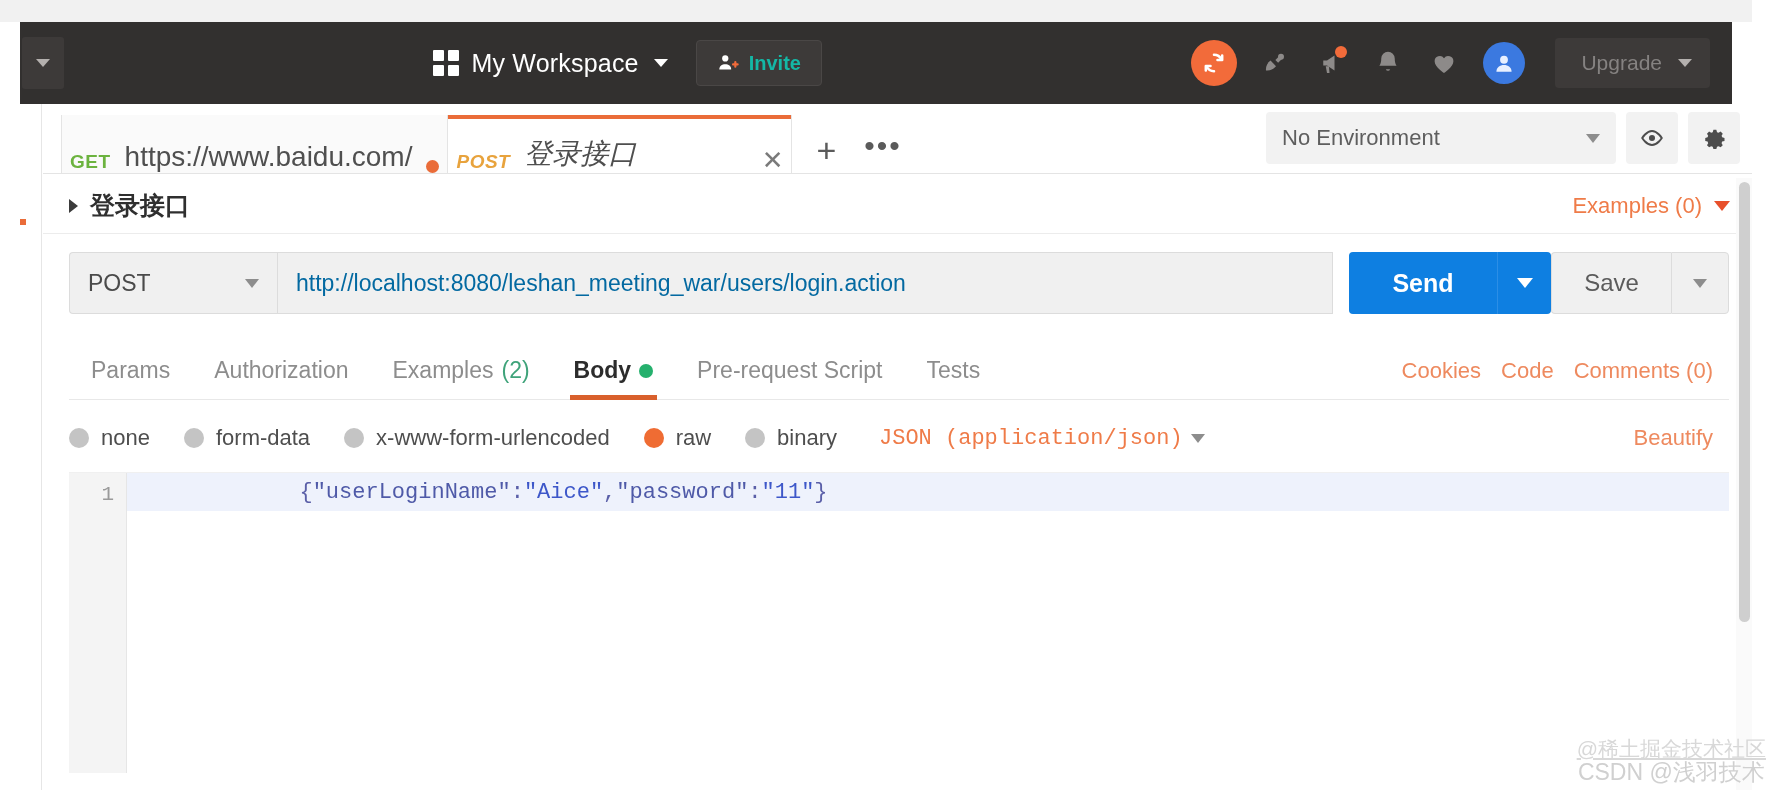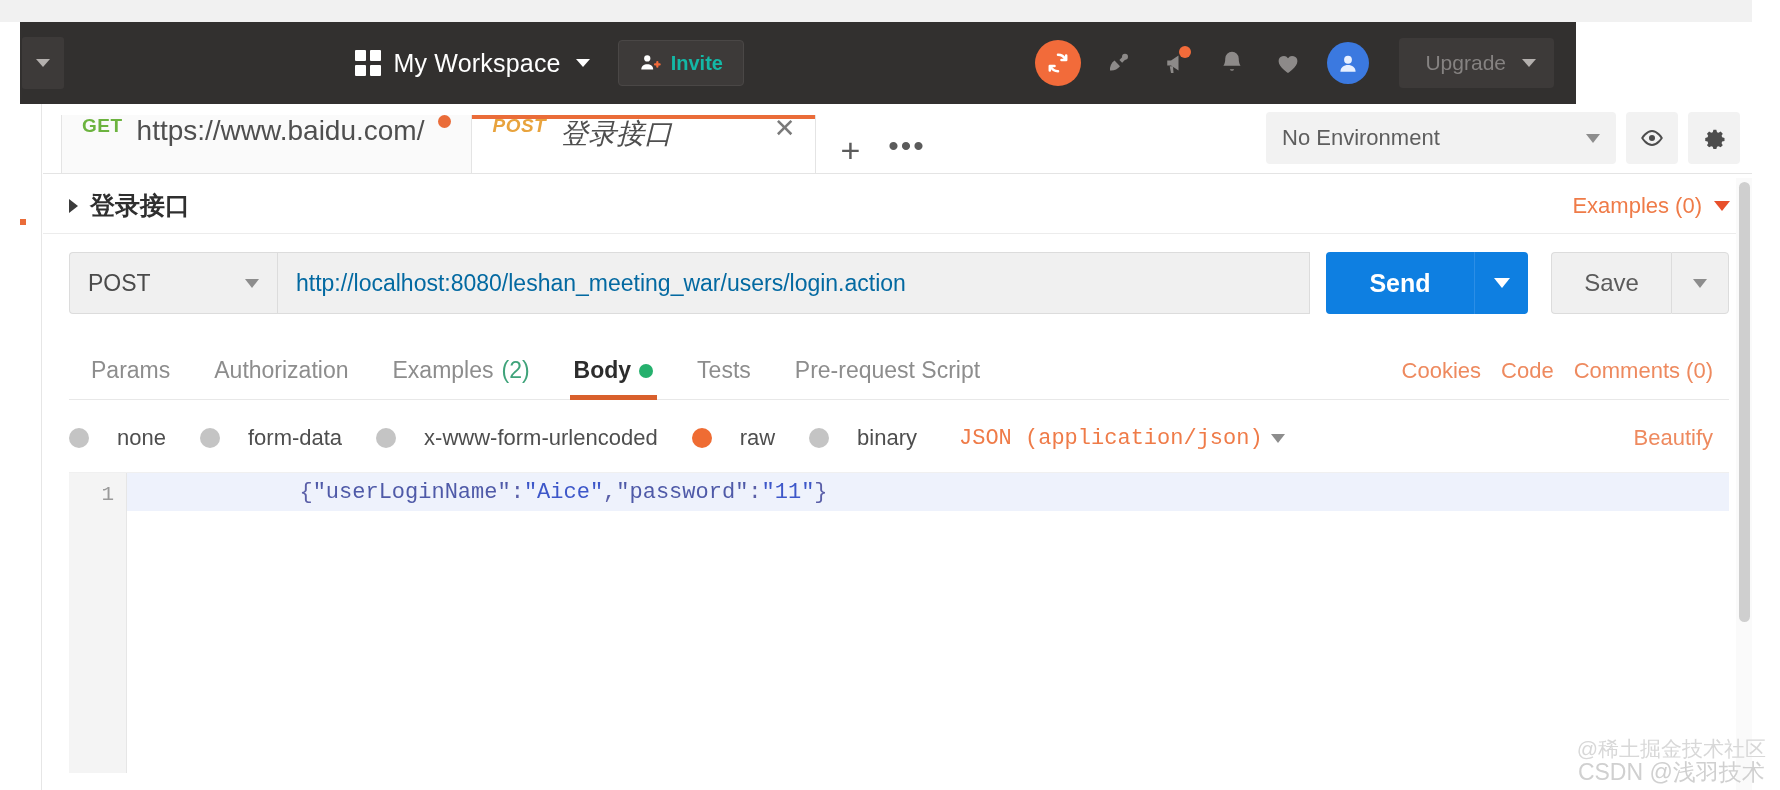--- a/index.html
+++ b/index.html
@@ -12,21 +12,21 @@
   .screen { position: relative; width: 1780px; height: 790px; background: #ffffff; }
 
   
   .outer-top { position: absolute; left: 0; top: 0; width: 1780px; height: 22px; background: #f1f1f1; }
   .outer-top-right { position: absolute; right: 0; top: 0; width: 28px; height: 22px; background: #ffffff; }
   .outer-left { position: absolute; left: 0; top: 22px; width: 20px; height: 768px; background: #ffffff; }
   .outer-right { position: absolute; right: 0; top: 22px; width: 28px; height: 768px; background: #ffffff; }
 
   
   .header {
-    position: absolute; left: 20px; top: 22px; width: 1556px; height: 82px;
+    position: absolute; left: 20px; top: 22px; width: 1712px; height: 82px;
     background: #32302f;
     display: flex; align-items: center;
   }
   .hdr-left-btn {
     width: 42px; height: 52px; margin-left: 2px;
     background: #3d3a39; border-radius: 3px;
     display: flex; align-items: center; justify-content: center;
   }
   .caret-sm {
     width: 0; height: 0; border-left: 7px solid transparent; border-right: 7px solid transparent;
@@ -69,22 +69,22 @@
 
   
   .rail { position: absolute; left: 0; top: 0; width: 22px; height: 686px; background: #ffffff; border-right: 1px solid #e6e6e6; }
   .rail-mark { position: absolute; left: 0; width: 6px; background: #ea6c39; }
 
   .content { position: absolute; left: 23px; top: 0; width: 1709px; height: 686px; background: #ffffff; }
 
   
   .tabbar { position: absolute; left: 0; top: 6px; width: 1709px; height: 64px; background: #ffffff; border-bottom: 1px solid #e4e4e4; display: flex; align-items: flex-end; }
   .req-tab {
-    position: relative; height: 58px; display: flex; align-items: flex-start; gap: 14px;
-    padding: 0 20px; border-right: 1px solid #e4e4e4; border-left: 1px solid #e4e4e4;
+    position: relative; height: 58px; display: flex; align-items: flex-end; gap: 14px;
+    padding: 0 8px; border-right: 1px solid #e4e4e4; border-left: 1px solid #e4e4e4;
     background: #fafafa; margin-left: -1px;
   }
   .req-tab.first { margin-left: 18px; min-width: 370px; }
   .req-tab.active { background: #ffffff; min-width: 345px; }
   .req-tab.active::before { content: ""; position: absolute; left: 0; right: 0; top: 0; height: 4px; background: #ea6c39; }
   .m-get { color: #6cb33f; font-size: 19px; font-weight: bold; letter-spacing: .5px; }
   .m-post { color: #e8a33d; font-size: 19px; font-weight: bold; font-style: italic; letter-spacing: .5px; }
   .tab-title { color: #4f4f4f; font-size: 28px; }
   .tab-title.cn { font-style: italic; }
   .unsaved-dot { width: 13px; height: 13px; border-radius: 50%; background: #ea6c39; margin-left: auto; }
@@ -121,38 +121,38 @@
     flex: 1; background: #f0f0f0; border: 1px solid #dcdcdc; display: flex; align-items: center; padding: 0 18px;
   }
   .url-input .val { color: #0369a1; font-size: 23px; }
   .send-btn {
     width: 148px; background: #0e7fe1; border-radius: 4px 0 0 4px; margin-left: 16px;
     display: flex; align-items: center; justify-content: center;
   }
   .send-btn .lbl { color: #ffffff; font-size: 25px; font-weight: bold; }
   .send-caret { width: 54px; background: #0e7fe1; border-left: 1px solid #2b8ee6; border-radius: 0 4px 4px 0; display: flex; align-items: center; justify-content: center; }
   .caret-w { width: 0; height: 0; border-left: 8px solid transparent; border-right: 8px solid transparent; border-top: 10px solid #ffffff; }
-  .save-btn { width: 120px; background: #f0f0f0; border: 1px solid #dcdcdc; border-right: none; border-radius: 4px 0 0 4px; margin-left: 23px; display: flex; align-items: center; justify-content: center; }
+  .save-btn { width: 120px; background: #f0f0f0; border: 1px solid #dcdcdc; border-right: none; border-radius: 4px 0 0 4px; margin-left: 0; display: flex; align-items: center; justify-content: center; }
   .save-btn .lbl { color: #5b5b5b; font-size: 24px; }
   .save-caret { width: 58px; background: #f0f0f0; border: 1px solid #dcdcdc; border-radius: 0 4px 4px 0; display: flex; align-items: center; justify-content: center; }
 
   
   .sectabs { position: absolute; left: 26px; top: 238px; width: 1660px; height: 58px; border-bottom: 1px solid #e8e8e8; display: flex; align-items: center; gap: 0; }
   .sectab { position: relative; height: 58px; display: flex; align-items: center; gap: 8px; padding: 0 22px; }
   .sectab .lbl { color: #8d8d8d; font-size: 23px; }
   .sectab.active .lbl { color: #2c2c2c; font-weight: bold; }
   .sectab.active::after { content: ""; position: absolute; left: 18px; right: 18px; bottom: 0; height: 5px; background: #d9602c; }
   .sectab .count { color: #3fa37a; font-size: 23px; }
   .green-dot { width: 14px; height: 14px; border-radius: 50%; background: #25b06d; }
   .sec-right { margin-left: auto; display: flex; align-items: center; gap: 20px; padding-right: 16px; }
   .sec-right .lnk { color: #ee8a5f; font-size: 22px; }
 
   
   .bodyrow { position: absolute; left: 26px; top: 304px; width: 1660px; height: 60px; display: flex; align-items: center; gap: 0; }
-  .radio-opt { display: flex; align-items: center; gap: 28px; padding-right: 34px; }
+  .radio-opt { display: flex; align-items: center; gap: 12px; padding-right: 34px; }
   .radio { width: 20px; height: 20px; border-radius: 50%; background: #c4c4c4; }
   .radio.on { background: #ef6c33; }
   .radio-opt .lbl { color: #4e4e4e; font-size: 22px; }
   .json-type { display: flex; align-items: center; gap: 8px; padding-left: 8px; font-family: Liberation Mono, monospace; }
   .json-type .lbl { color: #ef7b48; font-size: 22px; }
   .beautify { margin-left: auto; color: #ee8a5f; font-size: 22px; padding-right: 16px; }
 
   
   .editor { position: absolute; left: 26px; top: 368px; width: 1660px; height: 300px; background: #ffffff; border-top: 1px solid #f0f0f0; }
   .gutter { position: absolute; left: 0; top: 0; width: 58px; height: 300px; background: #f4f4f4; border-right: 1px solid #e6e6e6; }
@@ -165,21 +165,21 @@
   .c-punct { color: #5a5fa8; }
   .c-key { color: #4f5aa8; }
   .c-str { color: #3d57c9; }
 
   
   .vscroll { position: absolute; right: 0; top: 74px; width: 16px; height: 612px; background: #fafafa; }
   .vthumb { position: absolute; right: 2px; top: 78px; width: 11px; height: 440px; background: #cfcfcf; border-radius: 6px; }
 
   
   .wm { position: absolute; right: 14px; bottom: 6px; text-align: center; line-height: 1.05; }
-  .wm .l1 { color: #d8d8d8; font-size: 21px; }
+  .wm .l1 { color: #d8d8d8; font-size: 21px; text-decoration: underline; }
   .wm .l2 { color: #d0d0d0; font-size: 23px; }
 </style>
 </head>
 <body>
 
 <div class="screen">
 
   <div class="outer-top"></div>
   <div class="outer-top-right"></div>
   <div class="outer-left"></div>
@@ -350,24 +350,24 @@
         </div>
         <div class="sectab">
           <span class="lbl">Examples</span>
           <span class="count">(2)</span>
         </div>
         <div class="sectab active">
           <span class="lbl">Body</span>
           <span class="green-dot"></span>
         </div>
         <div class="sectab">
+          <span class="lbl">Pre-request Script</span>
+        </div>
+        <div class="sectab">
           <span class="lbl">Tests</span>
-        </div>
-        <div class="sectab">
-          <span class="lbl">Pre-request Script</span>
         </div>
 
         <div class="sec-right">
           <span class="lnk">Cookies</span>
           <span class="lnk">Code</span>
           <span class="lnk">Comments (0)</span>
         </div>
       </div>
 
       <div class="bodyrow">

